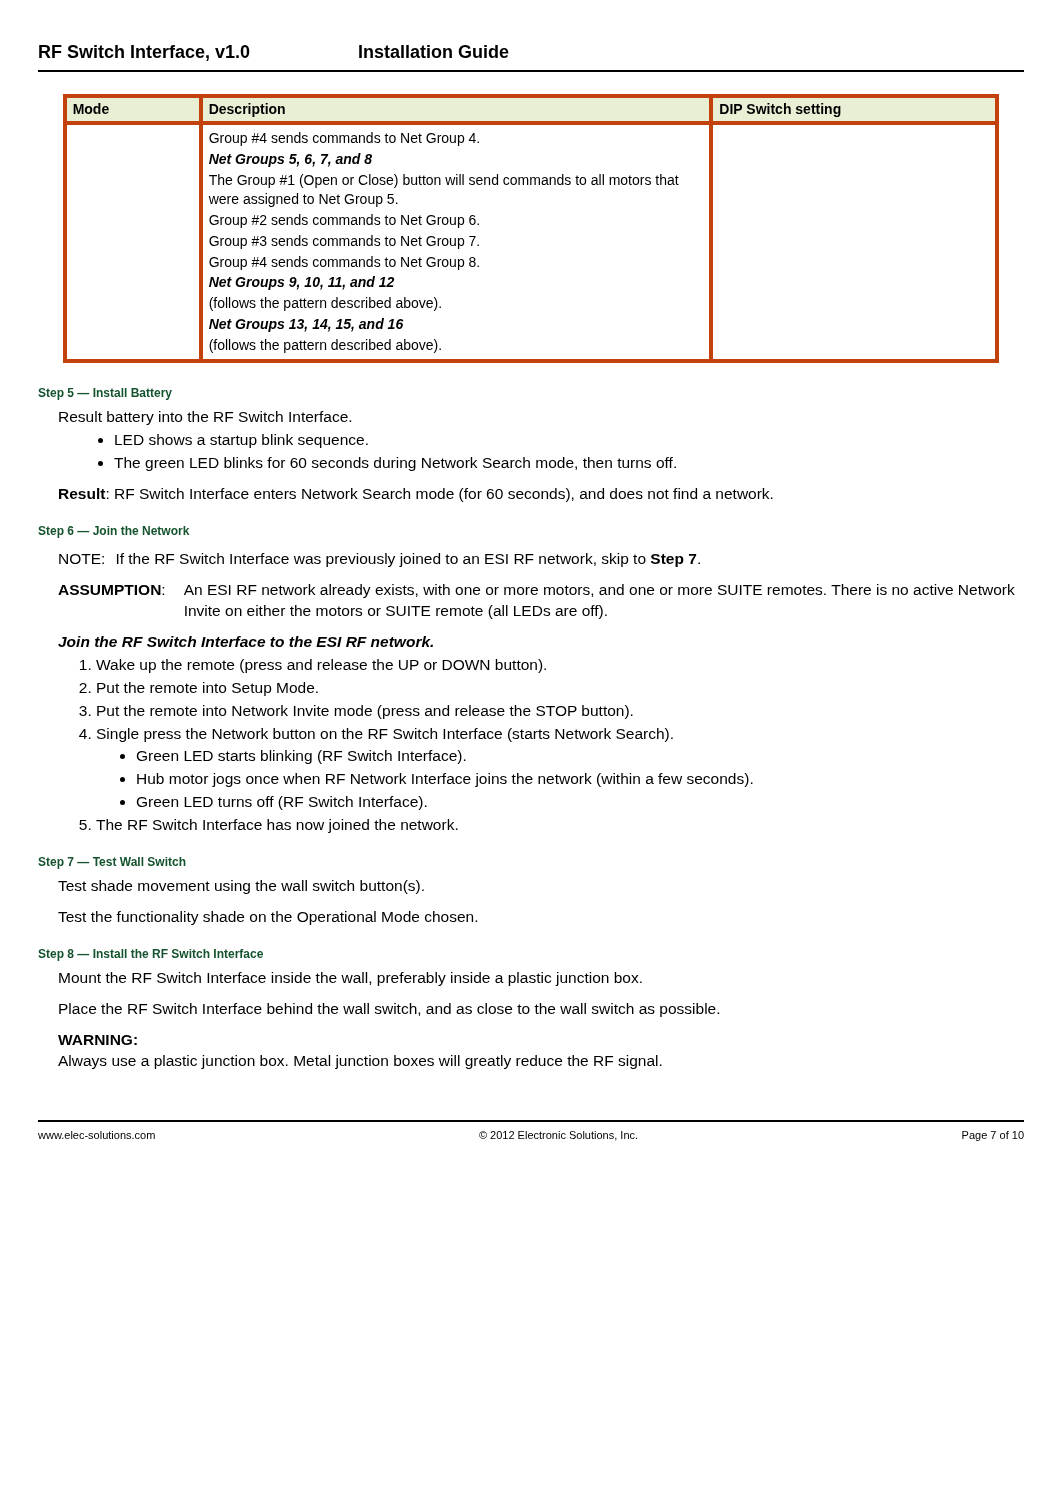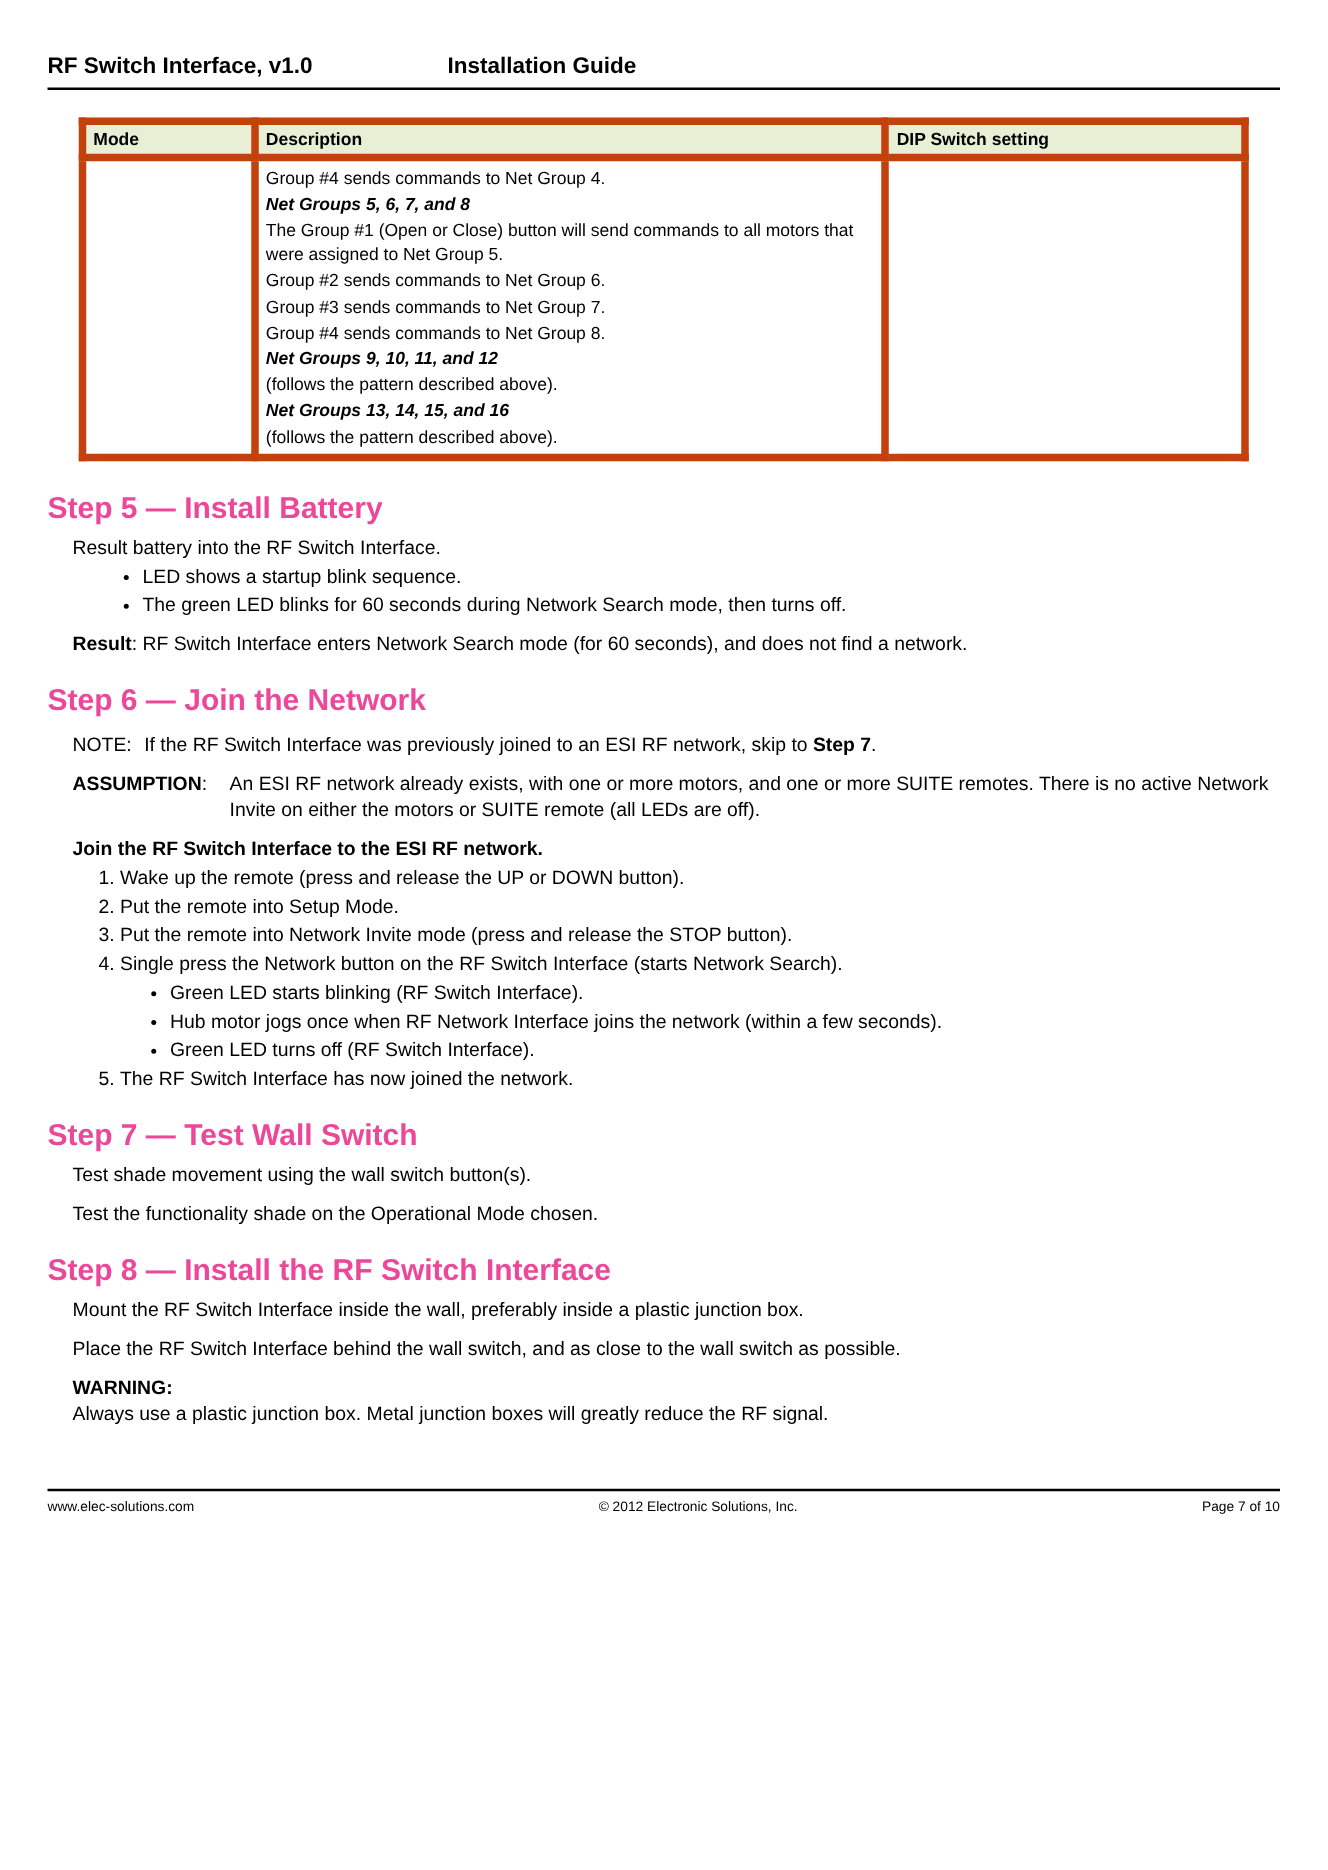--- a/index.html
+++ b/index.html
@@ -21,37 +21,37 @@
     .header-left { width: 320px; }
     .header-right { }
     .header-rule { border-top: 2px solid #000; margin-bottom: 22px; }
     table.dip {
       border-collapse: collapse;
       width: 95%;
       margin: 0 auto 22px auto;
       font-size: 14px;
     }
     table.dip th, table.dip td {
-      border: 6px solid #c2410c;
+      border: 4px solid #c2410c;
       padding: 2px 6px;
       text-align: left;
       vertical-align: top;
     }
     table.dip th {
       background: #e9efd4;
       font-weight: bold;
     }
     table.dip td.col-mode { width: 120px; }
     table.dip td.col-dip { width: 270px; }
     .desc-block p { margin: 2px 0; }
     .desc-block .bi { font-weight: bold; font-style: italic; }
     .step-heading {
-      color: #ec4899;
+      color: #14532d;
       font-weight: bold;
-      font-size: 24px;
+      font-size: 12px;
       margin: 18px 0 6px 0;
     }
     .indent1 { margin-left: 20px; }
     ul.b { list-style-type: disc; margin: 2px 0 0 56px; padding: 0; }
     ul.b li { margin: 2px 0; }
     ul.b2 { list-style-type: disc; margin: 2px 0 0 84px; padding: 0; }
     ul.b2 li { margin: 2px 0; }
     ol.n { margin: 2px 0 0 56px; padding: 0; }
     ol.n li { margin: 2px 0; }
     .para { margin: 10px 0 10px 20px; }
@@ -125,21 +125,21 @@
   <div class="note-wrap" style="margin-left:0;">
     <div class="note-label">NOTE:</div>
     <div class="note-text">
       <span>If the RF Switch Interface was previously joined to an ESI RF network, skip to </span><span class="bold">Step 7</span><span>.</span>
     </div>
   </div>
   <div class="assumption-wrap" style="margin-left:0;">
     <div><span class="assumption-label">ASSUMPTION</span><span>:</span></div>
     <div class="assumption-text">An ESI RF network already exists, with one or more motors, and one or more SUITE remotes. There is no active Network Invite on either the motors or SUITE remote (all LEDs are off).</div>
   </div>
-  <div class="bold" style="margin-top:2px;">Join the RF Switch Interface to the ESI RF network.</div>
+  <div class="bold" style="margin-top:2px;font-style:italic;">Join the RF Switch Interface to the ESI RF network.</div>
   <ol class="n" style="margin-left:38px;">
     <li>Wake up the remote (press and release the UP or DOWN button).</li>
     <li>Put the remote into Setup Mode.</li>
     <li>Put the remote into Network Invite mode (press and release the STOP button).</li>
     <li>
       <span>Single press the Network button on the RF Switch Interface (starts Network Search).</span>
       <ul class="b2" style="margin-left:40px;">
         <li>Green LED starts blinking (RF Switch Interface).</li>
         <li>Hub motor jogs once when RF Network Interface joins the network (within a few seconds).</li>
         <li>Green LED turns off (RF Switch Interface).</li>

